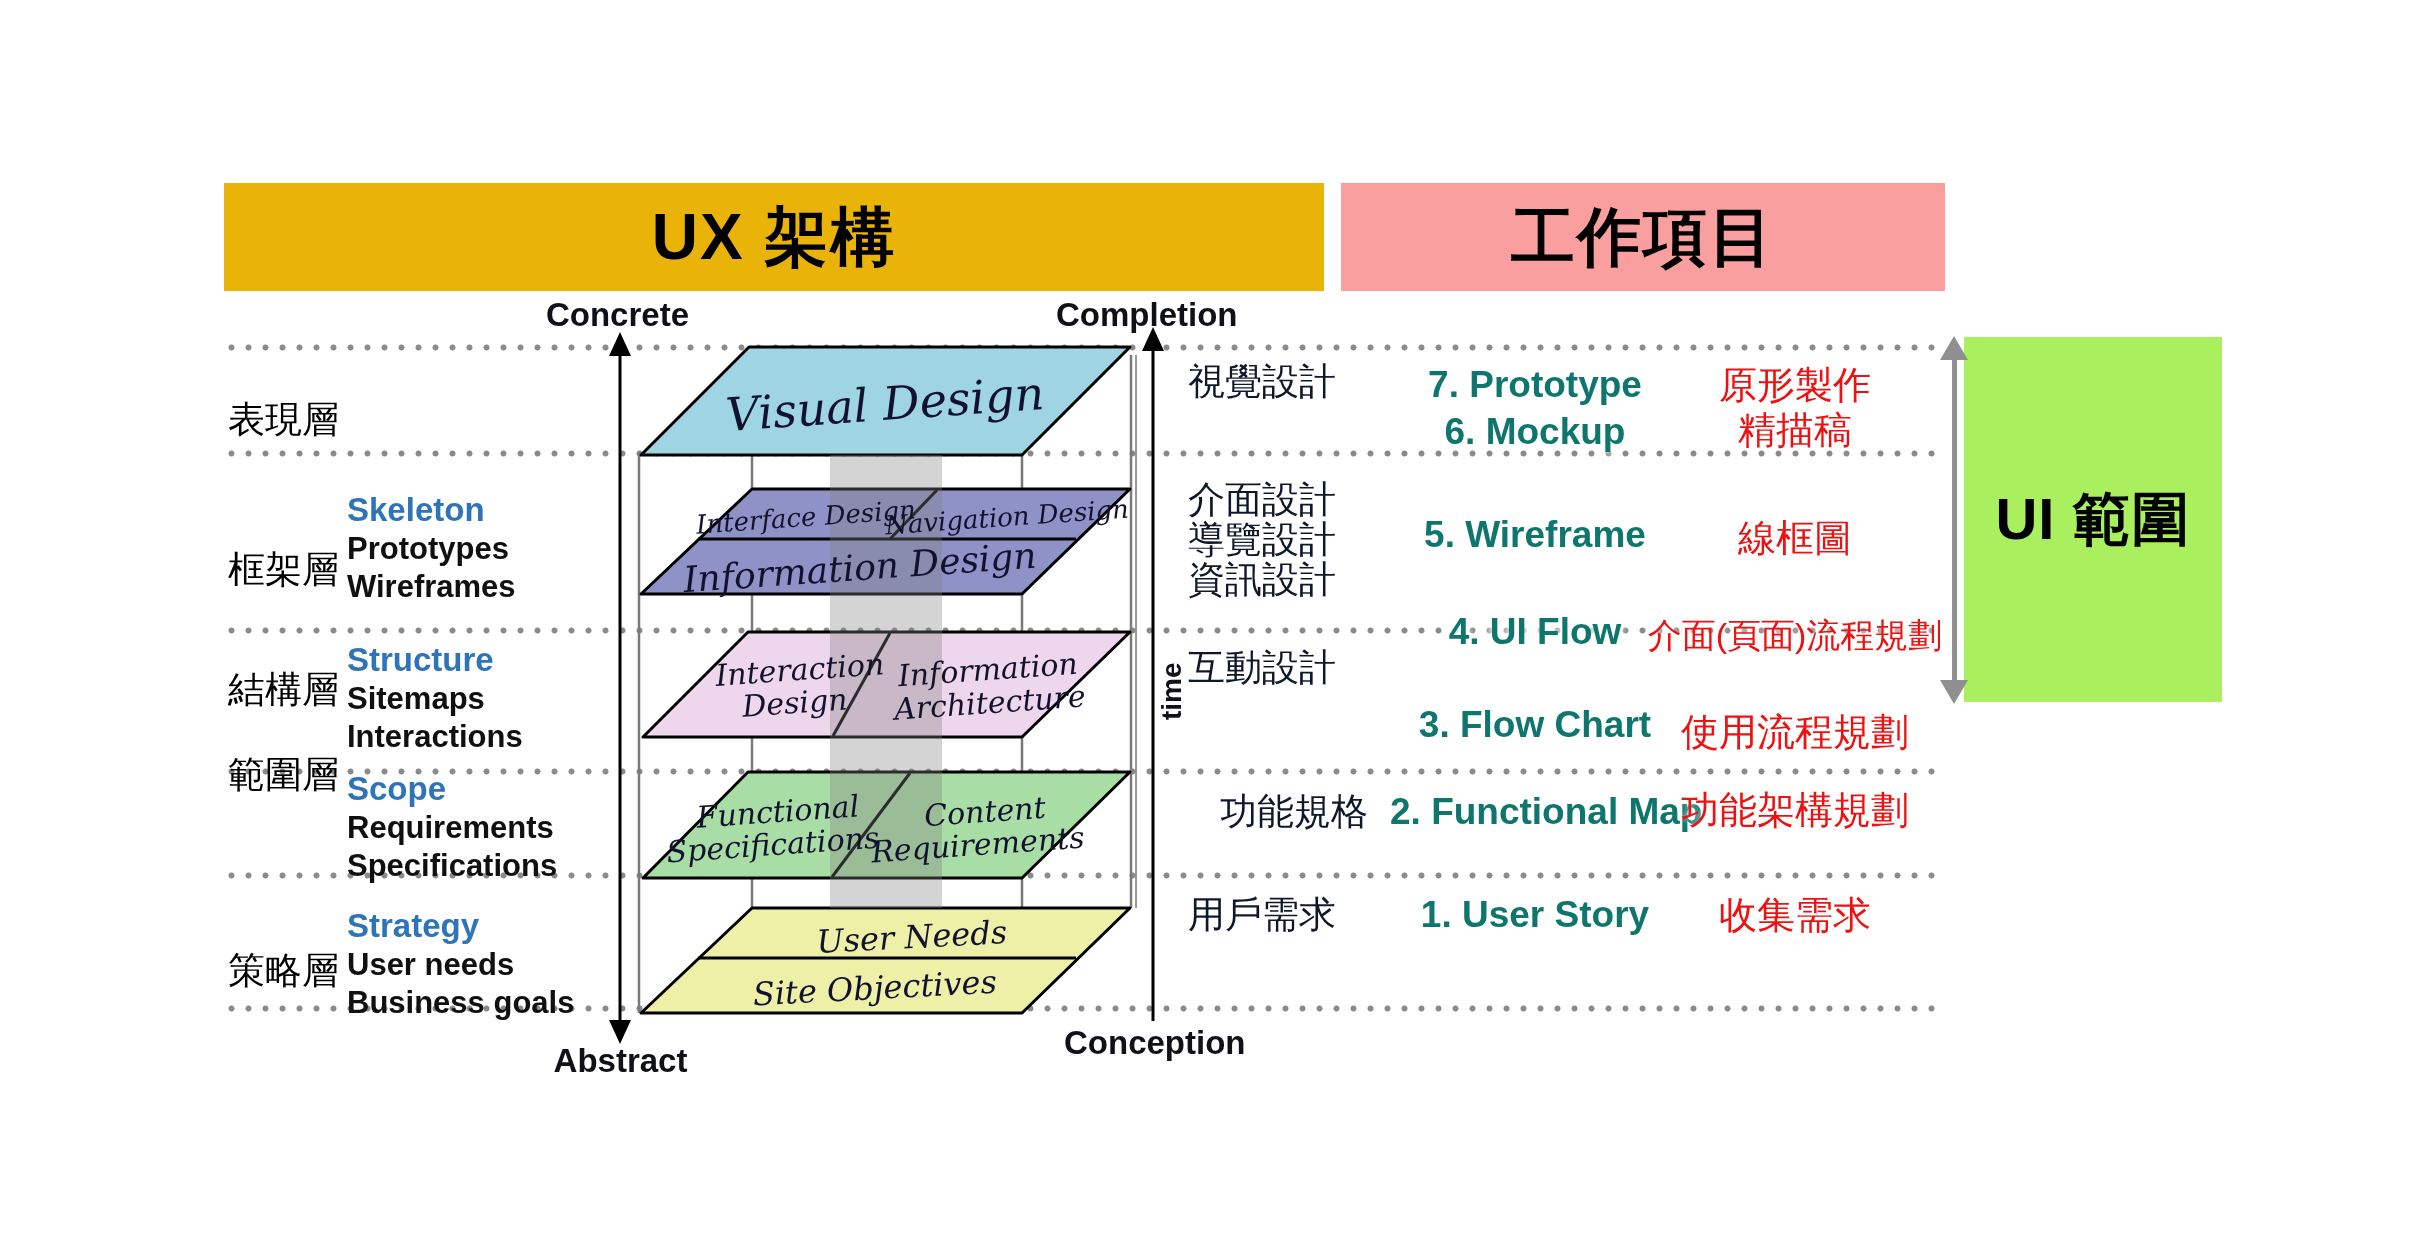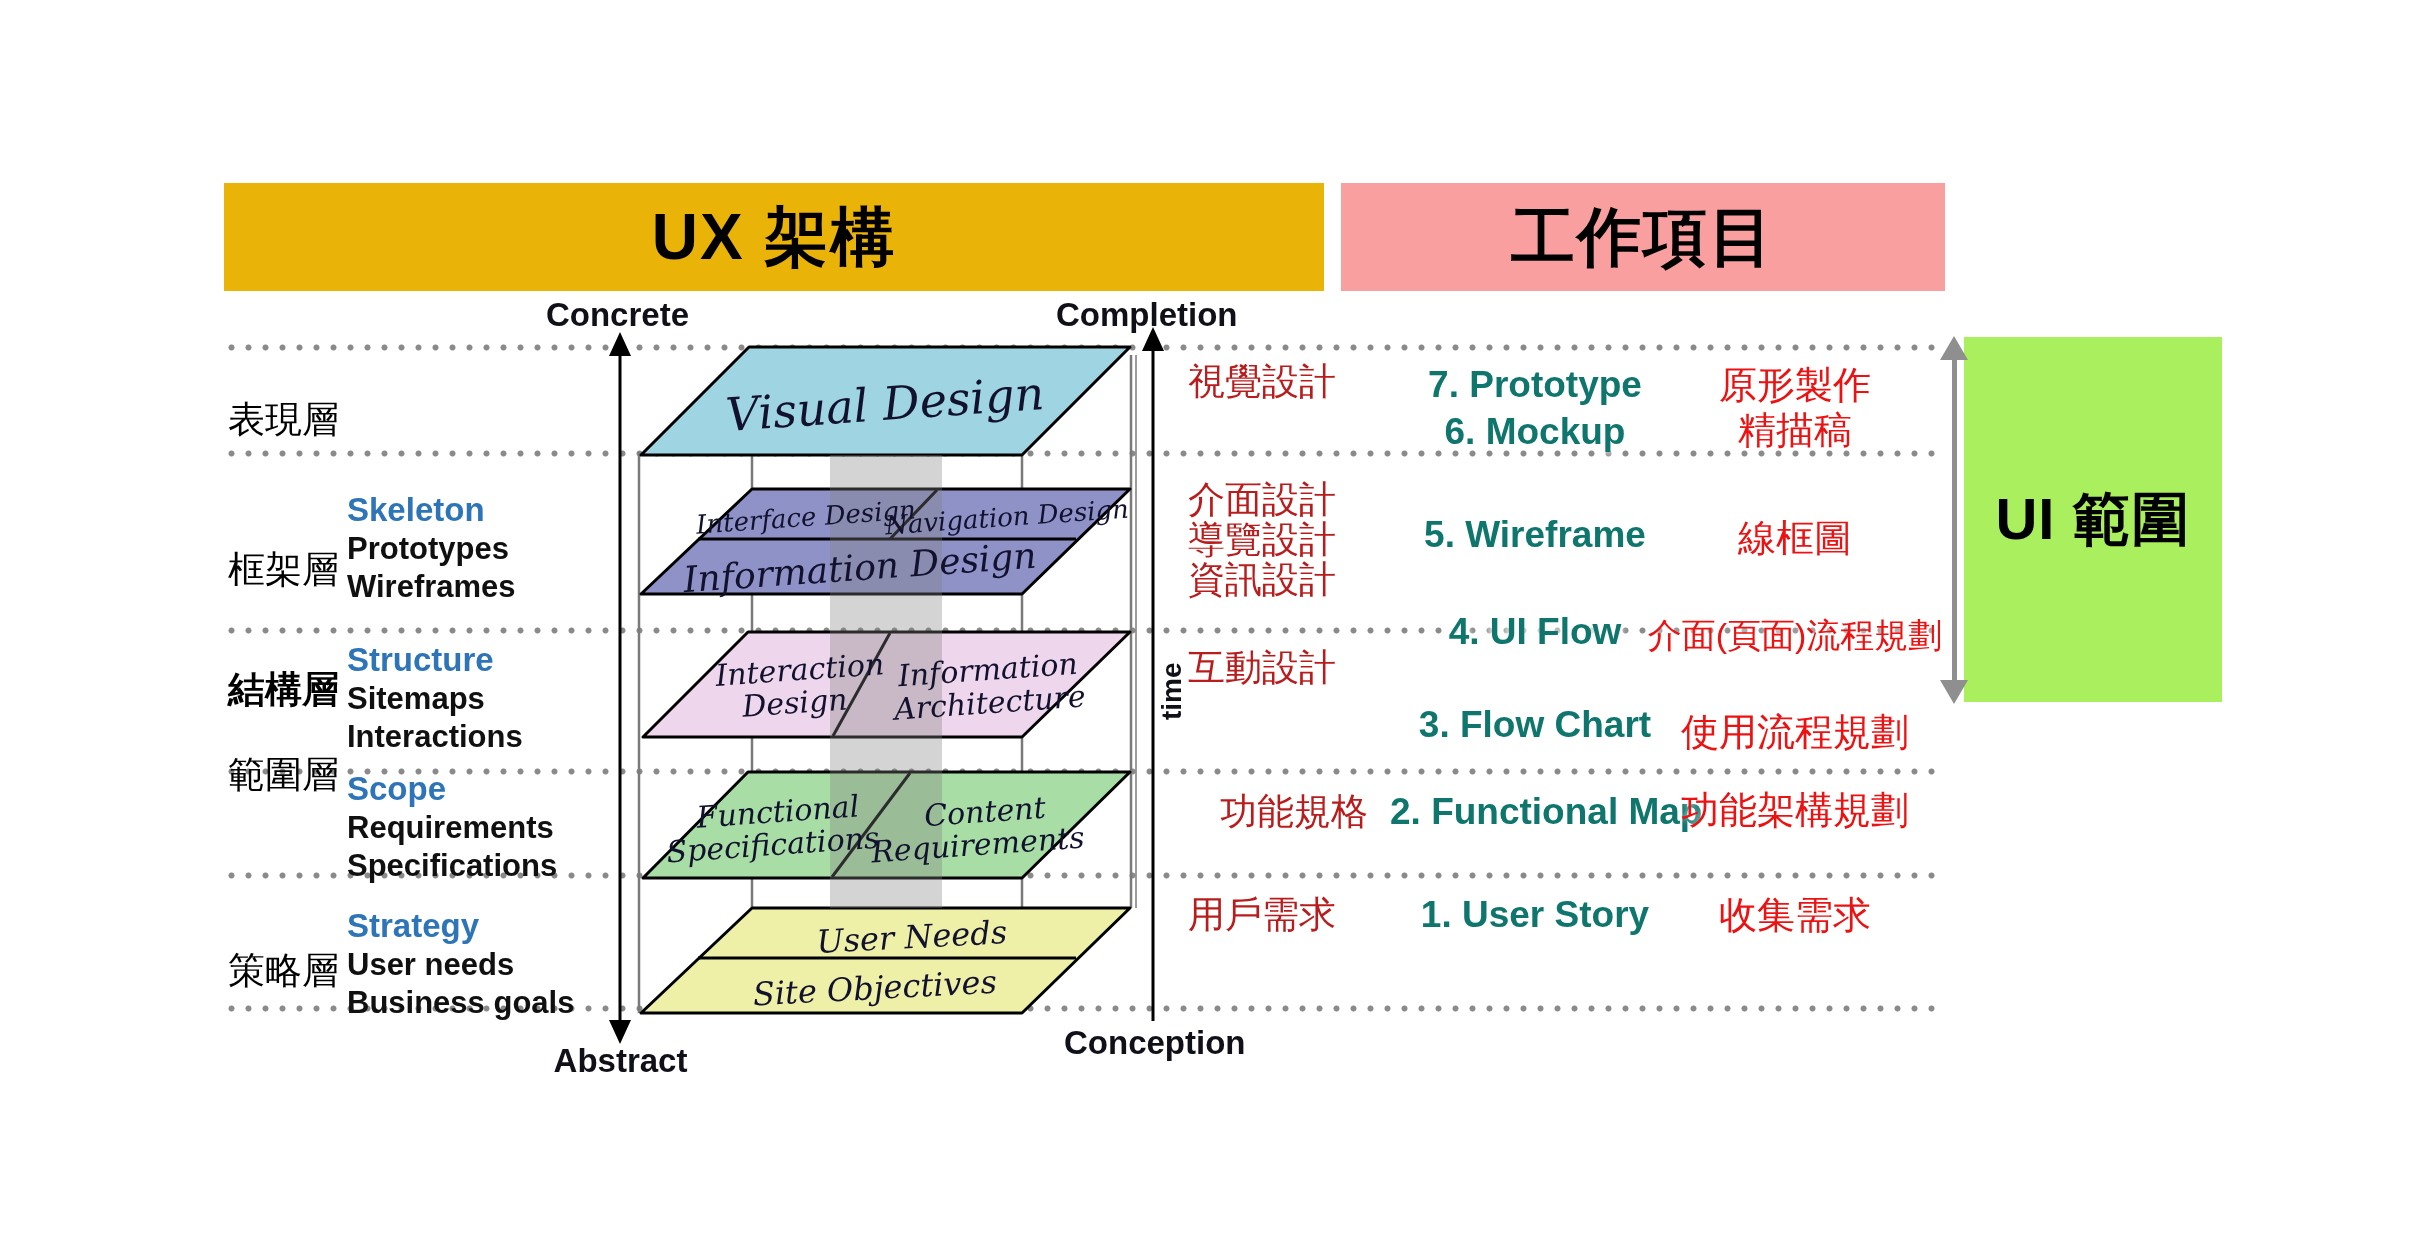--- a/index.html
+++ b/index.html
@@ -8,21 +8,21 @@
   .abs{position:absolute;}
   .hdr{display:flex;align-items:center;justify-content:center;
        font-size:64px;font-weight:700;color:#000;letter-spacing:2px;}
   .dotline{position:absolute;height:7px;
        background-image:radial-gradient(circle at 3.5px 3.5px,#8a8a8a 2.6px,rgba(0,0,0,0) 3.4px);
        background-size:17px 7px;background-repeat:repeat-x;}
   .axis-label{position:absolute;font-size:33px;font-weight:700;color:#101018;text-align:center;}
   .zh-layer{position:absolute;font-size:37px;color:#000;line-height:48px;white-space:nowrap;}
   .en-group{position:absolute;font-size:31px;line-height:38.5px;font-weight:700;color:#101010;white-space:nowrap;}
   .en-title{color:#2e74b8;font-size:33px;}
-  .cat{position:absolute;font-size:37px;line-height:40px;color:#b91c1c;white-space:nowrap;}
+  .cat{position:absolute;font-size:37px;line-height:40px;color:#0f172a;white-space:nowrap;}
   .task{position:absolute;left:1390px;width:290px;text-align:center;font-size:37px;font-weight:700;
         line-height:48px;color:#0f766e;white-space:nowrap;text-shadow:0 0 6px #fff,0 0 10px #fff;}
   .note{position:absolute;left:1630px;width:330px;text-align:center;font-size:38px;line-height:48px;
         color:#ee1111;white-space:nowrap;text-shadow:0 0 6px #fff;}
   .note-long{font-size:34px;}
   .plane-label{font-family:"DejaVu Serif",serif;font-style:italic;fill:#12122e;}
   .tri{width:0;height:0;position:absolute;}
   #time-label{position:absolute;font-size:28px;font-weight:700;color:#101018;
         writing-mode:vertical-rl;transform:rotate(180deg);}
   #uiscope-box{display:flex;align-items:center;justify-content:center;
@@ -104,21 +104,21 @@
 
   <div class="zh-layer" style="left:228px;top:396px;">表現層</div>
 
   <div class="zh-layer" style="left:228px;top:546px;">框架層</div>
   <div class="en-group" style="left:347px;top:491px;">
     <div class="en-title">Skeleton</div>
     <div>Prototypes</div>
     <div>Wireframes</div>
   </div>
 
-  <div class="zh-layer" style="left:228px;top:666px;font-weight:bold;">結構層</div>
+  <div class="zh-layer" style="left:228px;top:666px;">結構層</div>
   <div class="en-group" style="left:347px;top:641px;">
     <div class="en-title">Structure</div>
     <div>Sitemaps</div>
     <div>Interactions</div>
   </div>
 
   <div class="zh-layer" style="left:228px;top:751px;">範圍層</div>
   <div class="en-group" style="left:347px;top:770px;">
     <div class="en-title">Scope</div>
     <div>Requirements</div>

